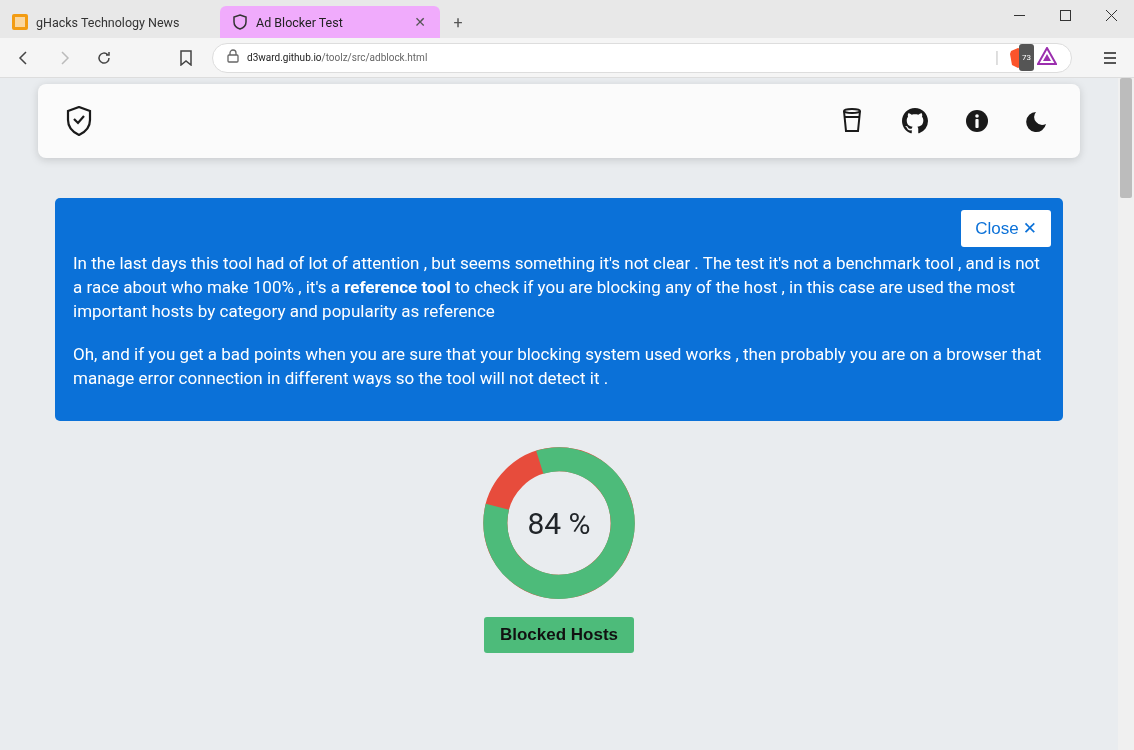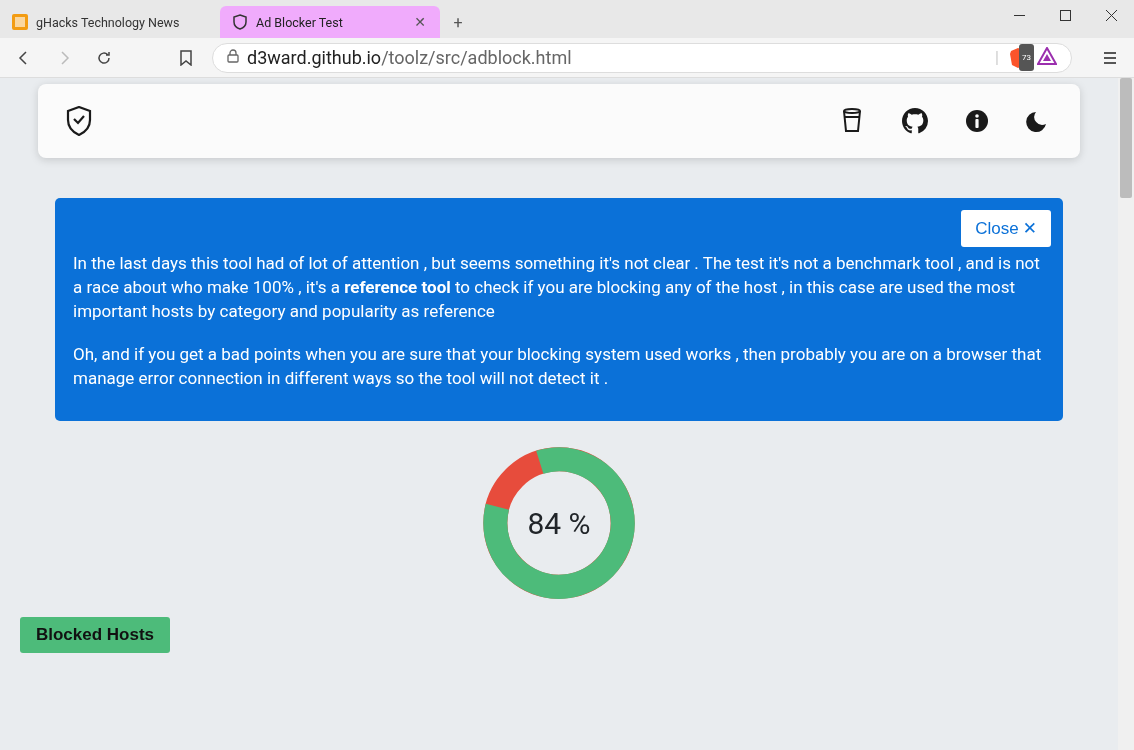--- a/index.html
+++ b/index.html
@@ -18,21 +18,21 @@
 .window-controls { display: flex; }
 .wc-btn { width: 46px; height: 30px; display: flex; align-items: center; justify-content: center; cursor: pointer; }
 .wc-btn svg { width: 11px; height: 11px; }
 
 
 .toolbar { height: 40px; background: #f5f5f5; display: flex; align-items: center; padding: 0 10px; gap: 12px; border-bottom: 1px solid #ddd; }
 .nav-btn { width: 28px; height: 28px; display: flex; align-items: center; justify-content: center; cursor: pointer; color: #444; }
 .nav-btn.disabled { color: #bbb; }
 .urlbar { flex: 1; height: 30px; background: #fff; border-radius: 15px; display: flex; align-items: center; padding: 0 14px; gap: 8px; border: 1px solid #ddd; }
 .lock { color: #666; }
-.url-text { font-size: 18px; color: #666; flex: 1; }
+.url-text { font-size: 10px; color: #666; flex: 1; }
 .url-text .domain { color: #222; }
 .ext-area { display: flex; align-items: center; gap: 8px; margin-left: auto; }
 .shield-badge { position: relative; width: 22px; height: 22px; display: flex; align-items: center; justify-content: center; }
 .shield-num { position: absolute; top: -3px; right: -5px; background: #555; color: #fff; font-size: 8px; padding: 9px 3px; border-radius: 3px; }
 .menu-btn { width: 28px; height: 28px; display: flex; align-items: center; justify-content: center; cursor: pointer; color: #444; margin-left: 12px; }
 
 
 .content-wrap { height: calc(750px - 78px); display: flex; background: #e9ecef; }
 .content { flex: 1; overflow-y: auto; padding: 0 20px 36px 20px; }
 .scrollbar-track { width: 16px; background: #f0f0f0; position: relative; }
@@ -50,21 +50,21 @@
 .banner-text { margin-top: 36px; font-size: 17px; line-height: 1.4; }
 .banner-text p { margin-bottom: 20px; }
 .banner-text p:last-child { margin-bottom: 2px; }
 .banner-text b { font-weight: 700; }
 
 
 .result-area { text-align: center; margin-top: 18px; }
 .donut-wrap { position: relative; width: 168px; height: 168px; margin: 0 auto; }
 .donut-wrap svg { width: 168px; height: 168px; }
 .donut-label { position: absolute; top: 50%; left: 50%; transform: translate(-50%,-50%); font-size: 30px; color: #212529; }
-.legend { display: flex; flex-direction: row; gap: 2px; align-items: center; margin-top: 10px; }
+.legend { display: flex; flex-direction: column; gap: 2px; align-items: center; margin-top: 10px; }
 .legend-btn { padding: 8px 14px; border-radius: 3px; font-size: 17px; font-weight: 700; color: #111; border: none; cursor: pointer; width: 150px; }
 .legend-blocked { background: #4dbb7a; }
 .legend-not { background: #e74c3c; }
 </style>
 </head>
 <body>
 
 <div class="titlebar">
   <div class="tabs-area">
     <div class="tab inactive">

